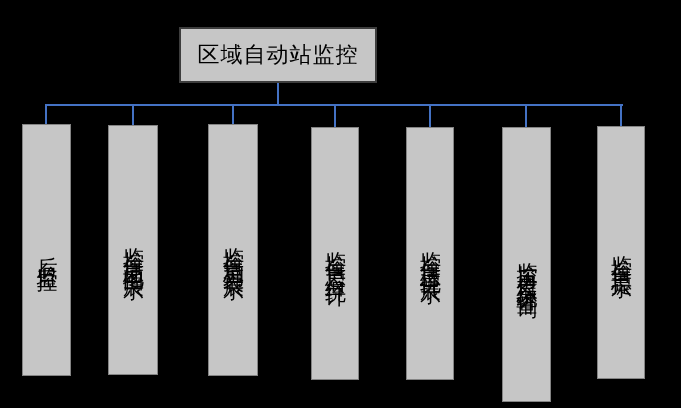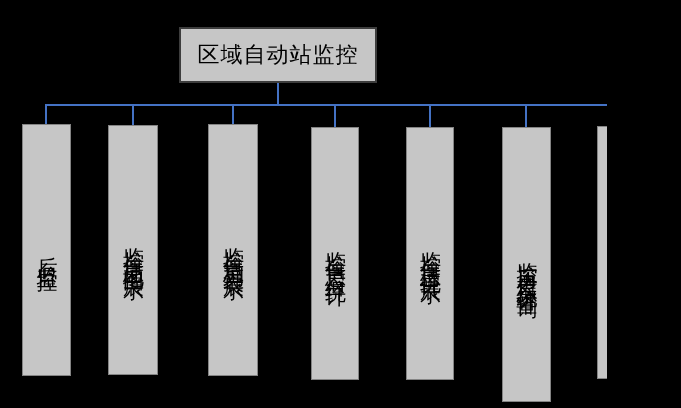--- a/index.html
+++ b/index.html
@@ -2,21 +2,21 @@
 <html><head>
 <meta charset="utf-8">
 <style>
   html, body {
     margin: 0;
     padding: 0;
     background: #000000;
   }
   .canvas {
     position: relative;
-    width: 607px;
+    width: 681px;
     height: 408px;
     background: #000000;
     overflow: hidden;
     font-family: "Liberation Serif", "DejaVu Serif", serif;
   }
   
   .root-box {
     position: absolute;
     left: 179px;
     top: 27px;

